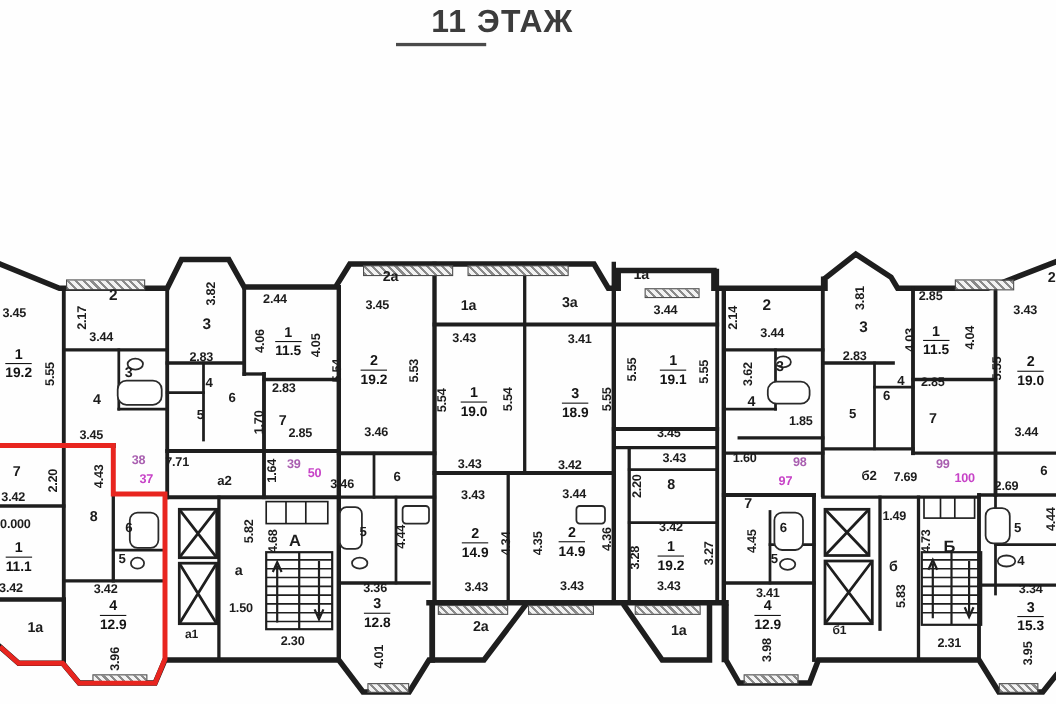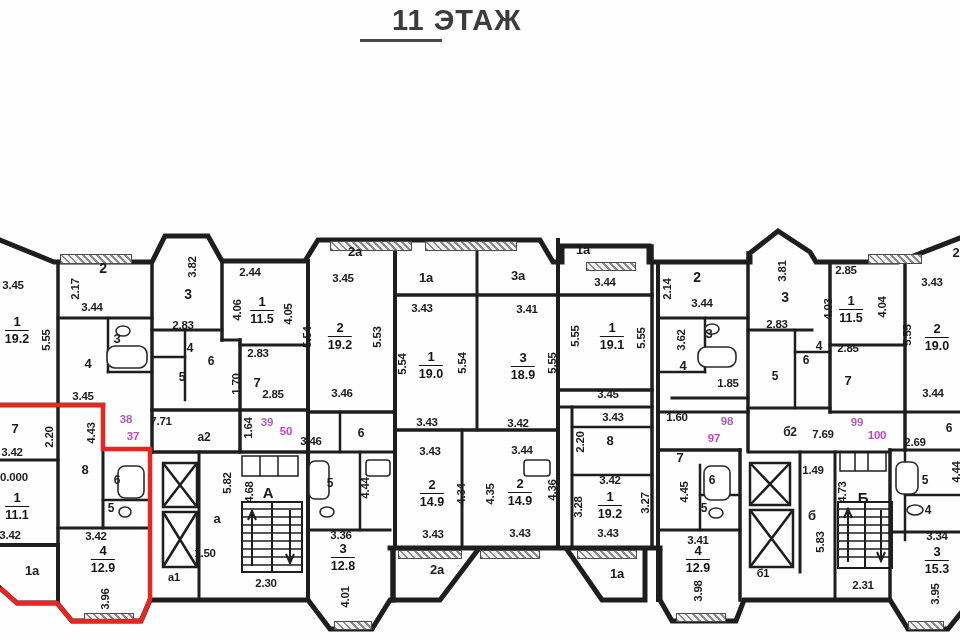--- a/index.html
+++ b/index.html
@@ -259,21 +259,21 @@
       <span class="lbl" style="left: 111px; top: 508px; font-size: 12px;">5</span>
       <span class="lbl" style="left: 12px; top: 452px;">3.42</span>
       <span class="lbl" style="left: 14px; top: 477px;">0.000</span>
       <span class="lbl" style="left: 10px; top: 535px;">3.42</span>
       <span class="lbl" style="left: 32px; top: 570px; font-size: 13px;">1a</span>
       <span class="lbl" style="left: 96px; top: 536px;">3.42</span>
       <span class="lbl rot" style="left: 105px; top: 599px;">3.96</span>
       <span class="lbl" style="left: 204px; top: 437px; font-size: 12px;">a2</span>
       <span class="lbl rot" style="left: 227px; top: 483px;">5.82</span>
       <span class="lbl" style="left: 217px; top: 518px; font-size: 13px;">a</span>
-      <span class="lbl" style="left: 205px; top: 553px; text-align: center;">1.50</span>
+      <span class="lbl" style="left: 219px; top: 553px; text-align: center;">1.50</span>
       <span class="lbl" style="left: 174px; top: 577px; font-size: 11px;">a1</span>
       <span class="lbl" style="left: 268px; top: 492px; font-size: 15px;">А</span>
       <span class="lbl rot" style="left: 249px; top: 492px;">4.68</span>
       <span class="lbl" style="left: 266px; top: 583px;">2.30</span>
       <span class="lbl" style="left: 311px; top: 441px;">3.46</span>
       <span class="lbl" style="left: 361px; top: 433px; font-size: 12px;">6</span>
       <span class="lbl" style="left: 330px; top: 483px; font-size: 12px;">5</span>
       <span class="lbl rot" style="left: 365px; top: 488px;">4.44</span>
       <span class="lbl" style="left: 341px; top: 535px;">3.36</span>
       <span class="lbl rot" style="left: 345px; top: 597px;">4.01</span>

